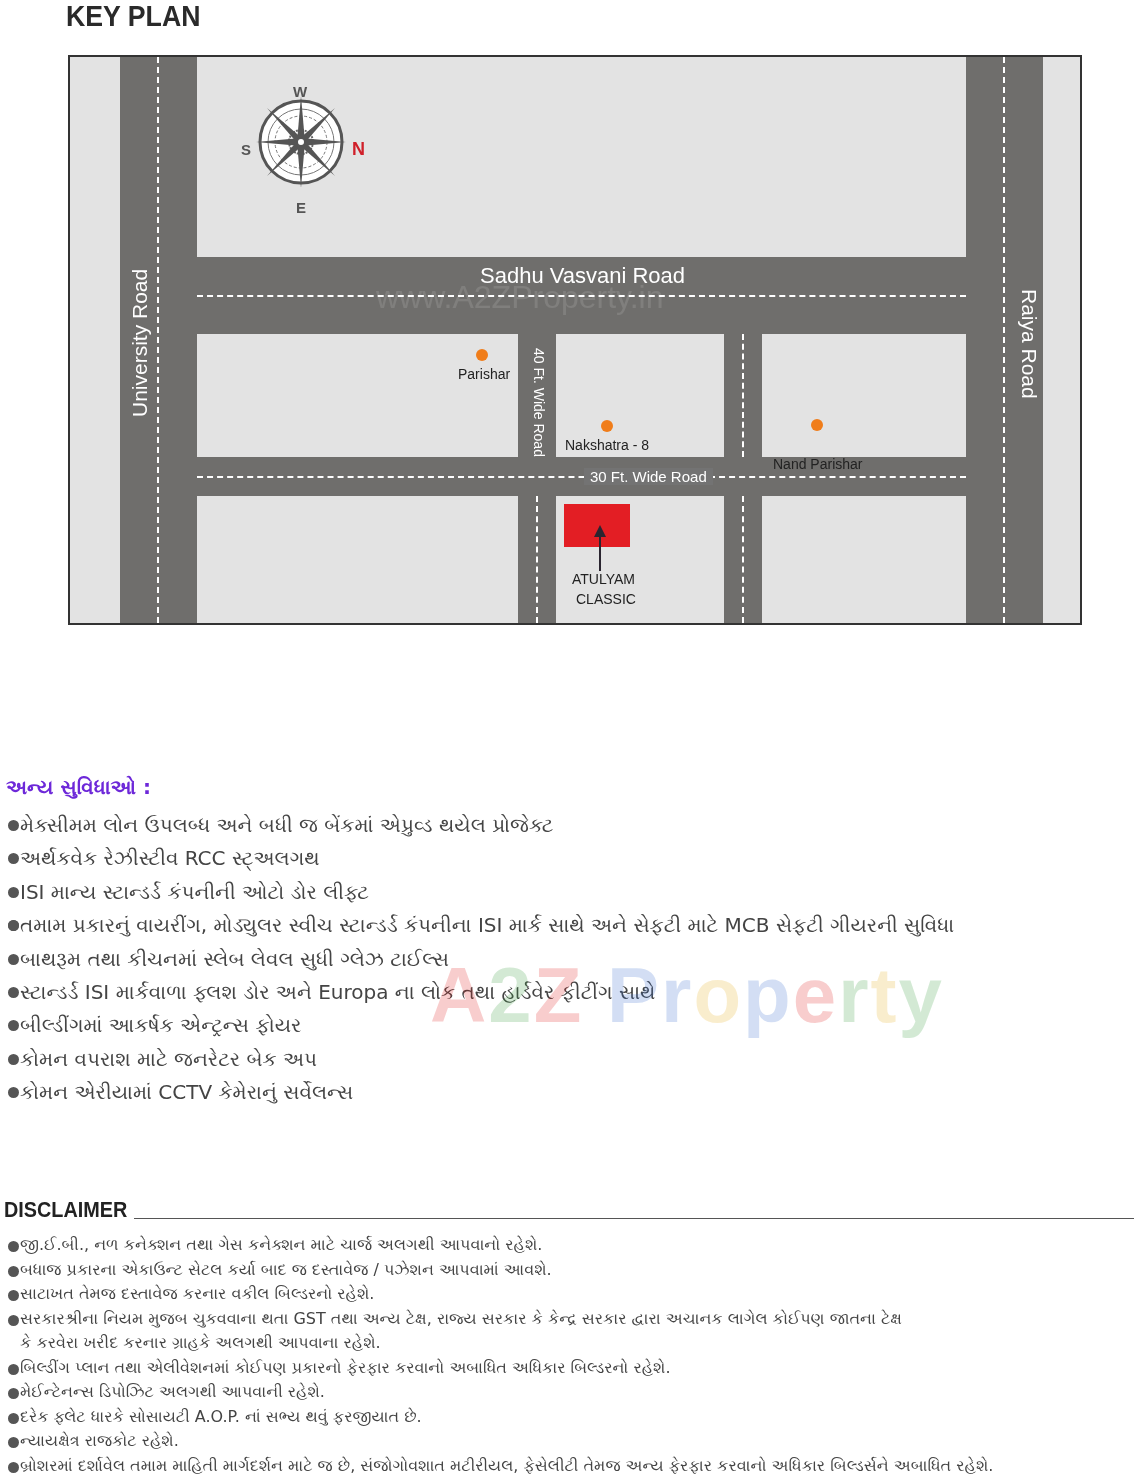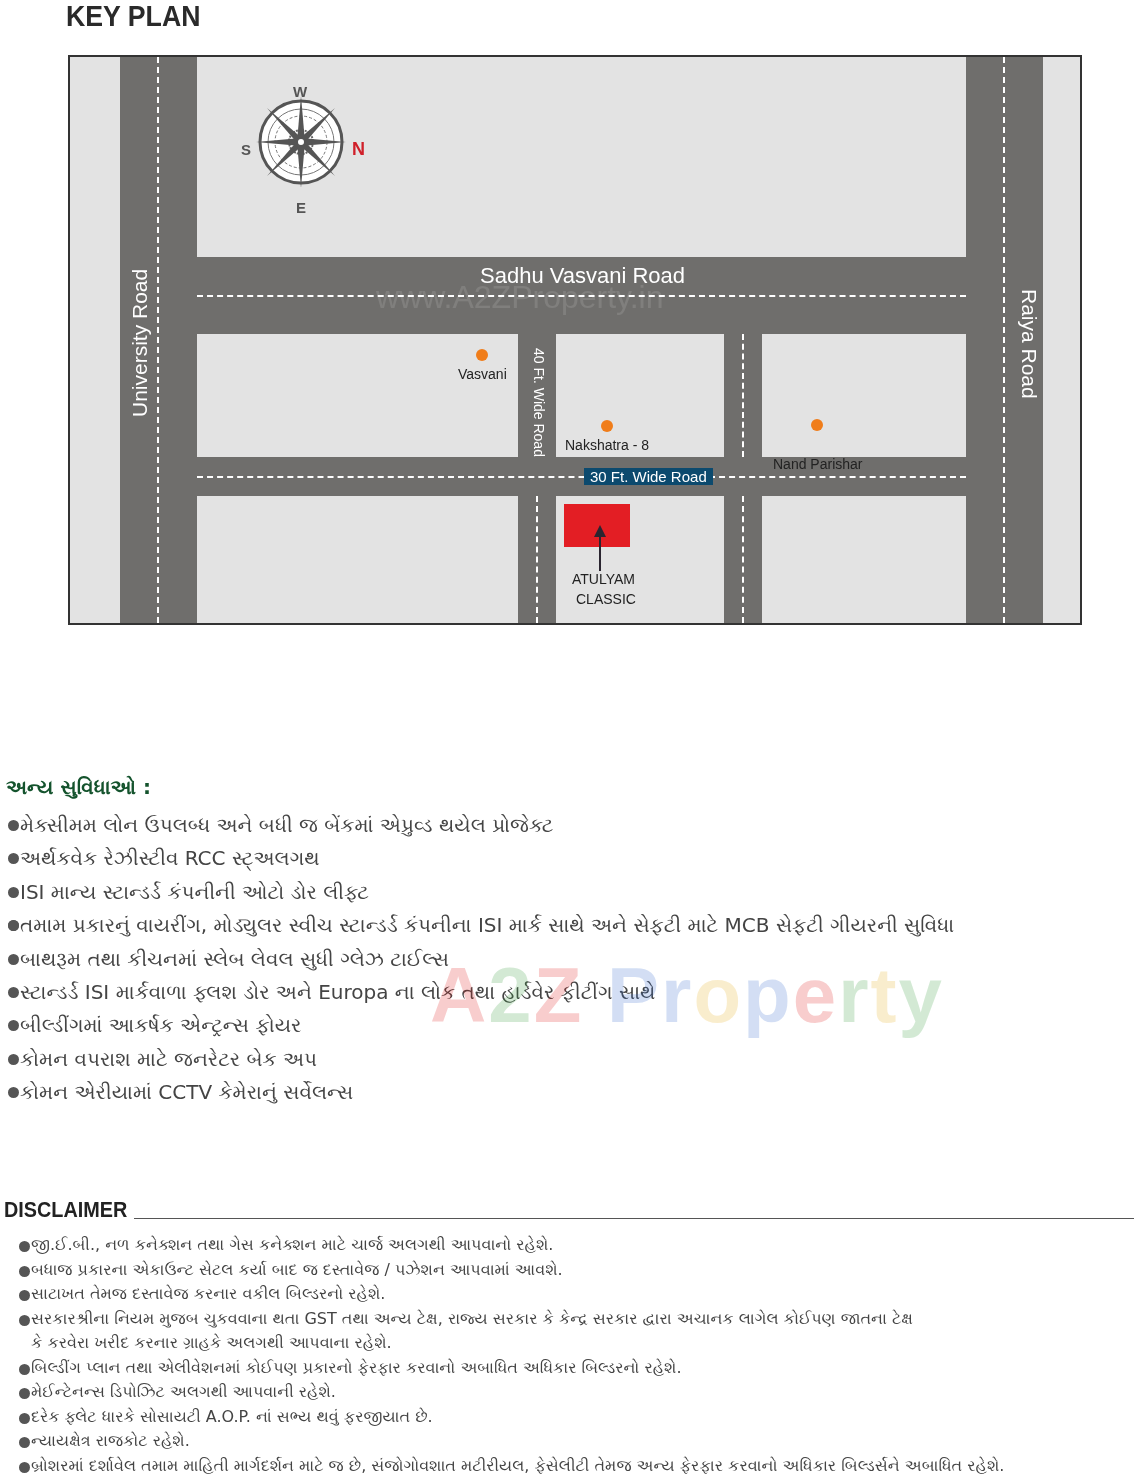--- a/index.html
+++ b/index.html
@@ -8,21 +8,21 @@
   .title{left:66px;top:0px;font-family:"Liberation Sans",sans-serif;font-weight:bold;font-size:29px;color:#2a2a2a;letter-spacing:0px;transform:scaleX(0.92);transform-origin:left;}
   .map{left:68px;top:55px;width:1014px;height:570px;background:#e3e3e3;border:2px solid #333;box-sizing:border-box;}
   .road{position:absolute;background:#6f6e6c;}
   .dash-v{position:absolute;width:0;border-left:2px dashed #fff;}
   .dash-h{position:absolute;height:0;border-top:2px dashed #fff;}
   .rlabel{position:absolute;color:#fff;font-family:"Liberation Sans",sans-serif;white-space:nowrap;}
   .place{position:absolute;color:#222;font-family:"Liberation Sans",sans-serif;font-size:14px;white-space:nowrap;}
   .dot{position:absolute;width:12px;height:12px;border-radius:50%;background:#f07d1a;}
   .watermark{position:absolute;color:rgba(255,255,255,0.12);font-family:Liberation Sans, sans-serif;font-size:32px;white-space:nowrap;margin-left:36px;}
   .compass-l{position:absolute;font-family:"Liberation Sans",sans-serif;font-weight:bold;font-size:15px;color:#555;}
-  .amen-h{left:6px;top:775px;font-weight:bold;font-size:20px;color:#14532d;}
+  .amen-h{left:6px;top:775px;font-weight:bold;font-size:20px;color:#6d28d9;}
   ul.list{list-style:none;margin:0;padding:0;position:absolute;}
   ul.list li{position:relative;padding-left:20px;white-space:nowrap;}
   ul.list li .b{position:absolute;left:8px;width:11px;height:11px;border-radius:50%;background:#555;}
   .amen li{font-size:20px;line-height:33.4px;color:#444;}
   .amen li .b{top:11px;}
   .disc-h{left:4px;top:1197px;font-family:"Liberation Sans",sans-serif;font-weight:bold;font-size:22px;color:#222;transform:scaleX(0.9);transform-origin:left;}
   .disc-line{left:134px;top:1218px;width:1000px;height:1px;background:#555;}
   .disc li{font-size:16px;line-height:24.5px;color:#444;}
   .disc li .b{top:8px;left:6px;width:9px;height:9px;background:#777;}
   .disc li .cont{display:block;}
@@ -49,21 +49,21 @@
   <div class="dash-v" style="left:466px;top:439px;height:127px;"></div>
   <div class="dash-v" style="left:672px;top:277px;height:123px;"></div>
   <div class="dash-v" style="left:672px;top:439px;height:127px;"></div>
 
   <div class="watermark" style="left:270px;top:222px;">www.A2ZProperty.in</div>
 
   <div class="rlabel" style="left:19px;top:276px;font-size:21px;transform:rotate(-90deg);transform-origin:left top;top:360px;left:58px;">University Road</div>
   <div class="rlabel" style="font-size:21px;transform:rotate(90deg);transform-origin:left top;left:971px;top:232px;">Raiya Road</div>
   <div class="rlabel" style="left:410px;top:206px;font-size:22px;">Sadhu Vasvani Road</div>
   <div class="rlabel" style="font-size:14px;transform:rotate(90deg);transform-origin:left top;left:477px;top:291px;">40 Ft. Wide Road</div>
-  <div class="rlabel" style="left:514px;top:411px;font-size:15px;background:#0c4a6e;padding:0 6px;">30 Ft. Wide Road</div>
+  <div class="rlabel" style="left:514px;top:411px;font-size:15px;background:#737373;padding:0 6px;">30 Ft. Wide Road</div>
 
   <div class="abs" style="left:186px;top:40px;width:90px;height:90px;">
     <svg width="90" height="90" viewBox="-45 -45 90 90">
       <circle r="41" fill="#fff" stroke="#555" stroke-width="3"></circle>
       <circle r="33" fill="none" stroke="#777" stroke-width="1"></circle>
       <circle r="26" fill="none" stroke="#777" stroke-width="1" stroke-dasharray="3 2"></circle>
       <circle r="12" fill="none" stroke="#666" stroke-width="2" stroke-dasharray="2 1"></circle>
       <g fill="#555">
         <polygon points="0,-46 4,0 0,46 -4,0"></polygon>
         <polygon points="-46,0 0,-4 46,0 0,4"></polygon>
@@ -72,21 +72,21 @@
       </g>
       <circle r="4" fill="#fff" stroke="#555" stroke-width="2"></circle>
     </svg>
   </div>
   <div class="compass-l" style="left:223px;top:26px;">W</div>
   <div class="compass-l" style="left:171px;top:84px;">S</div>
   <div class="compass-l" style="left:226px;top:142px;">E</div>
   <div class="compass-l" style="left:282px;top:82px;color:#d0202a;font-size:18px;">N</div>
 
   <div class="dot" style="left:406px;top:292px;"></div>
-  <div class="place" style="left:388px;top:309px;">Vasvani</div>
+  <div class="place" style="left:388px;top:309px;">Parishar</div>
   <div class="dot" style="left:531px;top:363px;"></div>
   <div class="place" style="left:495px;top:380px;">Nakshatra - 8</div>
   <div class="dot" style="left:741px;top:362px;"></div>
   <div class="place" style="left:703px;top:379px;margin-top:20px;">Nand Parishar</div>
 
   <div class="abs" style="left:494px;top:447px;width:66px;height:43px;background:#e31e24;"></div>
   <div class="abs" style="left:520px;top:468px;width:20px;height:46px;">
     <svg width="20" height="46">
         <line x1="10" y1="8" x2="10" y2="46" stroke="#2a2530" stroke-width="2"></line>
         <polygon points="4,12 10,0 16,12" fill="#2a2530"></polygon>
@@ -109,21 +109,21 @@
   <li><span class="b"></span><span>કોમન વપરાશ માટે જનરેટર બેક અપ</span></li>
   <li><span class="b"></span><span>કોમન એરીયામાં CCTV કેમેરાનું સર્વેલન્સ</span></li>
 </ul>
 
 <div class="abs wm2">
   <span style="color:#e02020">A</span><span style="color:#3aa040">2</span><span style="color:#e02020">Z</span> <span style="color:#3a6fd0">P</span><span style="color:#3a6fd0">r</span><span style="color:#e8b020">o</span><span style="color:#3a6fd0">p</span><span style="color:#e02020">e</span><span style="color:#3aa040">r</span><span style="color:#e8b020">t</span><span style="color:#3aa040">y</span>
 </div>
 
 <div class="abs disc-h">DISCLAIMER</div>
 <div class="abs disc-line"></div>
-<ul class="list disc" style="left:11px;top:1233px;">
+<ul class="list disc" style="left:0;top:1233px;">
   <li><span class="b"></span><span>જી.ઈ.બી., નળ કનેક્શન તથા ગેસ કનેક્શન માટે ચાર્જ અલગથી આપવાનો રહેશે.</span></li>
   <li><span class="b"></span><span>બધાજ પ્રકારના એકાઉન્ટ સેટલ કર્યા બાદ જ દસ્તાવેજ / પઝેશન આપવામાં આવશે.</span></li>
   <li><span class="b"></span><span>સાટાખત તેમજ દસ્તાવેજ કરનાર વકીલ બિલ્ડરનો રહેશે.</span></li>
   <li><span class="b"></span><span>સરકારશ્રીના નિયમ મુજબ ચુકવવાના થતા GST તથા અન્ય ટેક્ષ, રાજ્ય સરકાર કે કેન્દ્ર સરકાર દ્વારા અચાનક લાગેલ કોઈપણ જાતના ટેક્ષ</span><span class="cont">કે કરવેરા ખરીદ કરનાર ગ્રાહકે અલગથી આપવાના રહેશે.</span></li>
   <li><span class="b"></span><span>બિલ્ડીંગ પ્લાન તથા એલીવેશનમાં કોઈપણ પ્રકારનો ફેરફાર કરવાનો અબાધિત અધિકાર બિલ્ડરનો રહેશે.</span></li>
   <li><span class="b"></span><span>મેઈન્ટેનન્સ ડિપોઝિટ અલગથી આપવાની રહેશે.</span></li>
   <li><span class="b"></span><span>દરેક ફ્લેટ ધારકે સોસાયટી A.O.P. નાં સભ્ય થવું ફરજીયાત છે.</span></li>
   <li><span class="b"></span><span>ન્યાયક્ષેત્ર રાજકોટ રહેશે.</span></li>
   <li><span class="b"></span><span>બ્રોશરમાં દર્શાવેલ તમામ માહિતી માર્ગદર્શન માટે જ છે, સંજોગોવશાત મટીરીયલ, ફેસેલીટી તેમજ અન્ય ફેરફાર કરવાનો અધિકાર બિલ્ડર્સને અબાધિત રહેશે.</span></li>
 </ul>

